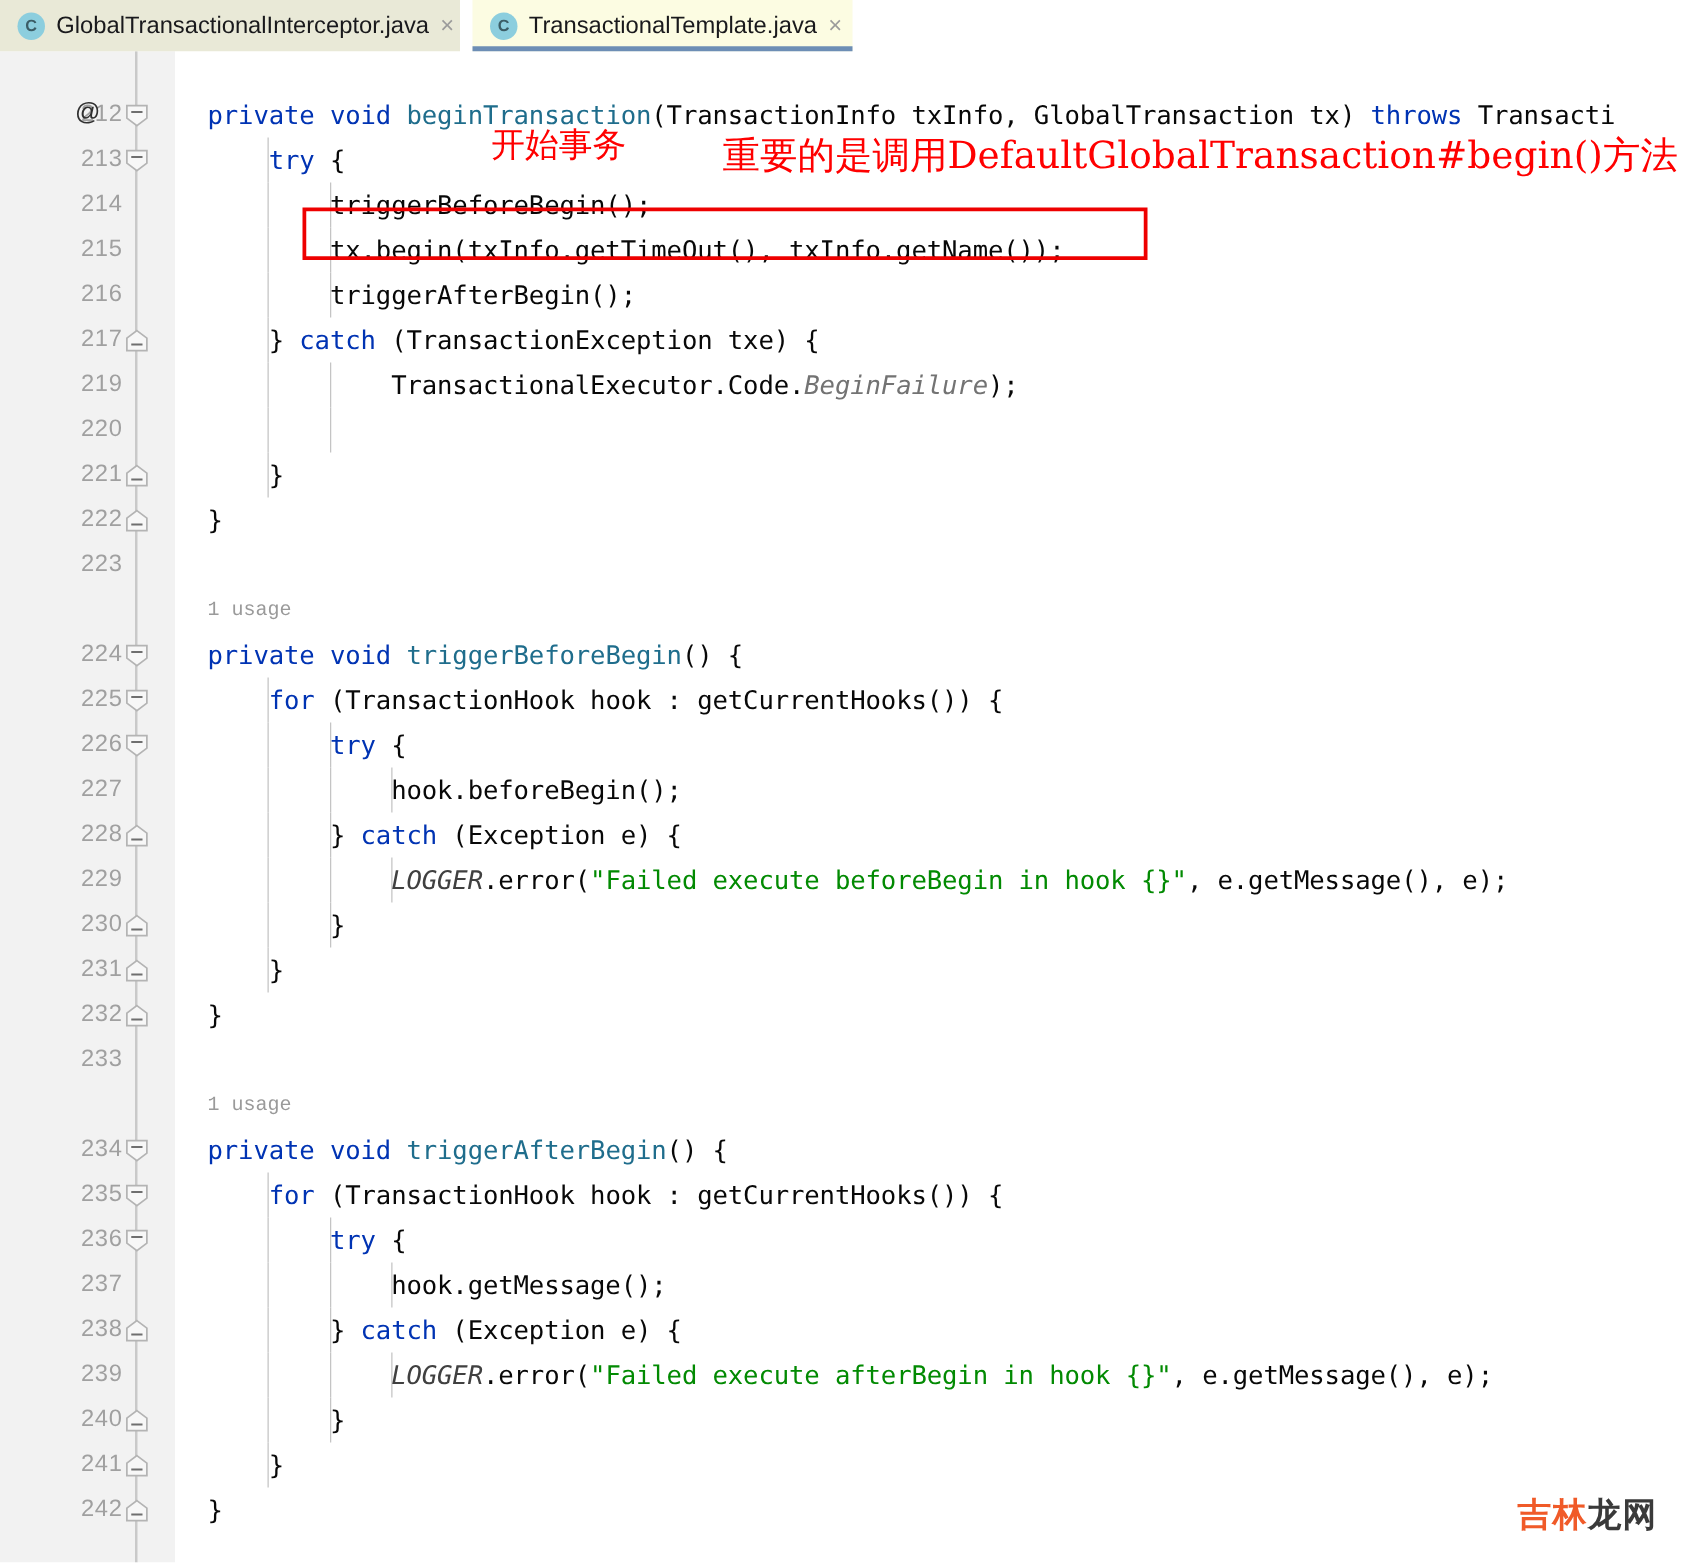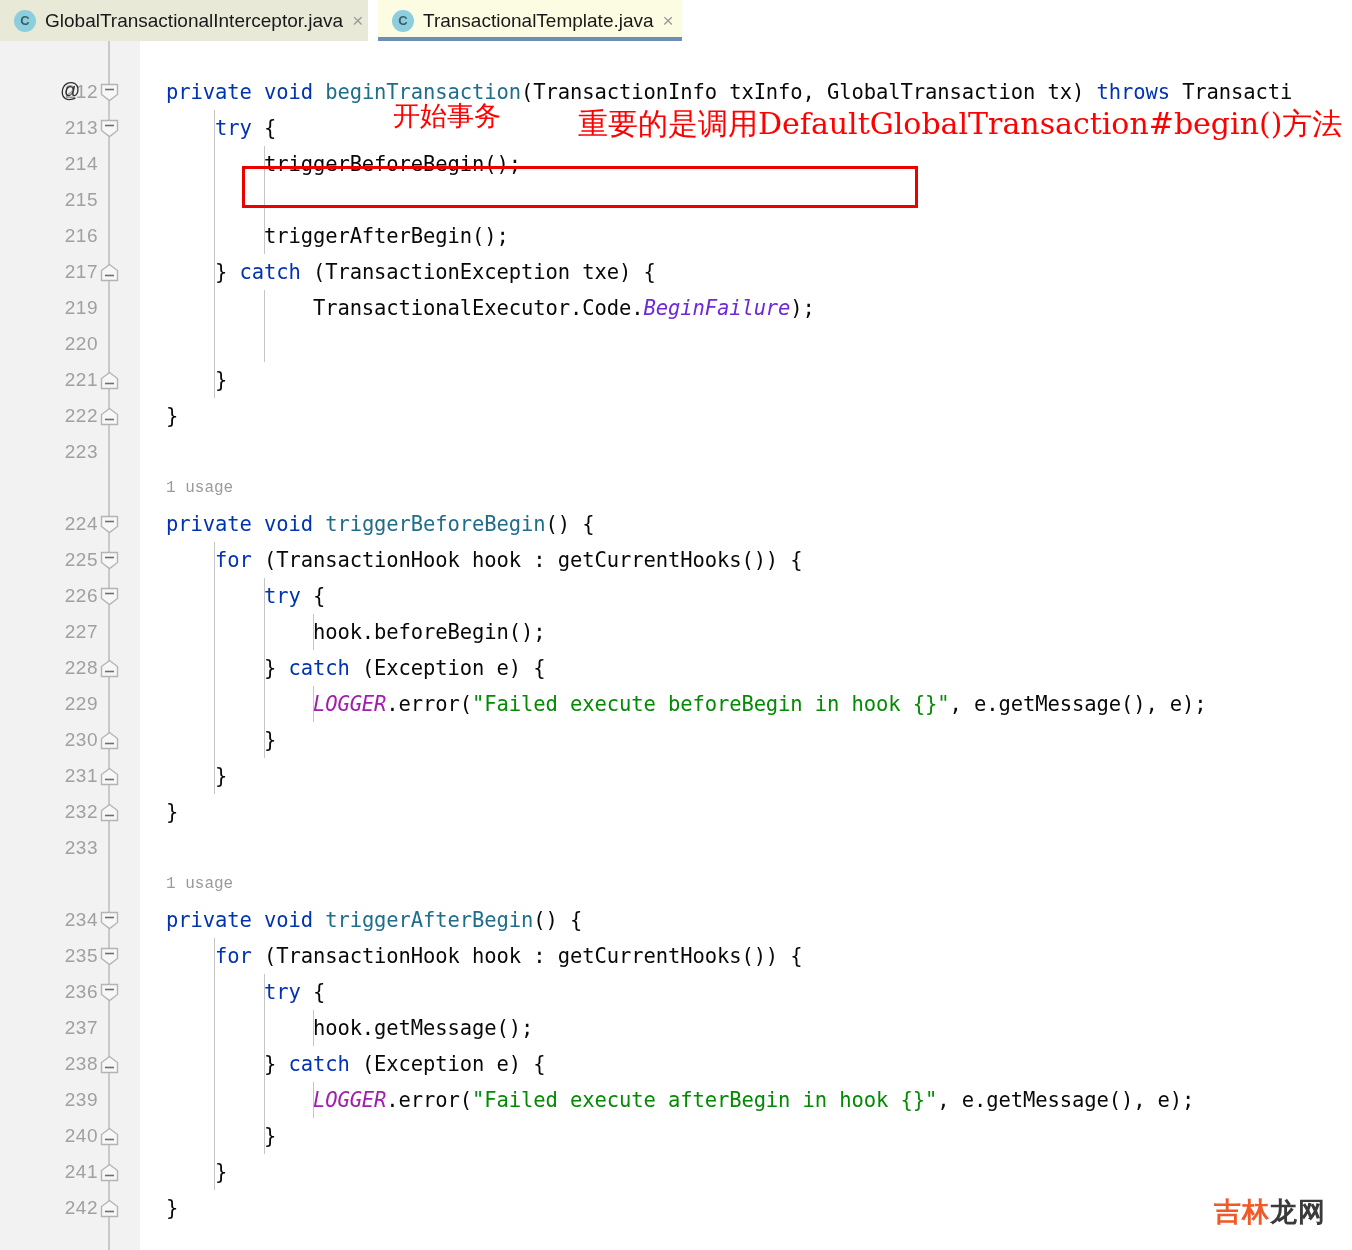--- a/index.html
+++ b/index.html
@@ -172,22 +172,22 @@
     font-family: Liberation Mono, monospace;
     font-size: 16px;
     color: #9a9a9a;
     white-space: pre;
   }
 
   
   .kw   { color: #0033b3; }
   .mth  { color: #1f6d8c; }
   .str  { color: #028a02; }
-  .fld  { color: #a21caf; font-style: italic; }
-  .stc  { color: #6d28d9; font-style: italic; text-align: right; }
+  .fld  { color: #404040; font-style: italic; }
+  .stc  { color: #737373; font-style: italic; text-align: right; }
 
   
   .iguide {
     position: absolute;
     width: 1px;
     background: #c4c4c4;
   }
 
   
   .redbox {
@@ -254,20 +254,21 @@
       <div class="row">
         <div class="lineno">214</div>
         <div class="iguide" style="left: 214.36px; top: 0px; height: 36px;"></div>
         <div class="iguide" style="left: 263.72px; top: 0px; height: 36px;"></div>
         <div class="code"><span>        triggerBeforeBegin();</span></div>
       </div>
       <div class="row">
         <div class="lineno">215</div>
         <div class="iguide" style="left: 214.36px; top: 0px; height: 36px;"></div>
         <div class="iguide" style="left: 263.72px; top: 0px; height: 36px;"></div>
+        <div class="code"><span>        tx.begin(txInfo.getTimeOut(), txInfo.getName());</span></div>
       </div>
       <div class="row">
         <div class="lineno">216</div>
         <div class="iguide" style="left: 214.36px; top: 0px; height: 36px;"></div>
         <div class="iguide" style="left: 263.72px; top: 0px; height: 36px;"></div>
         <div class="code"><span>        triggerAfterBegin();</span></div>
       </div>
       <div class="row">
         <div class="lineno">217</div>
         <div class="fold">

